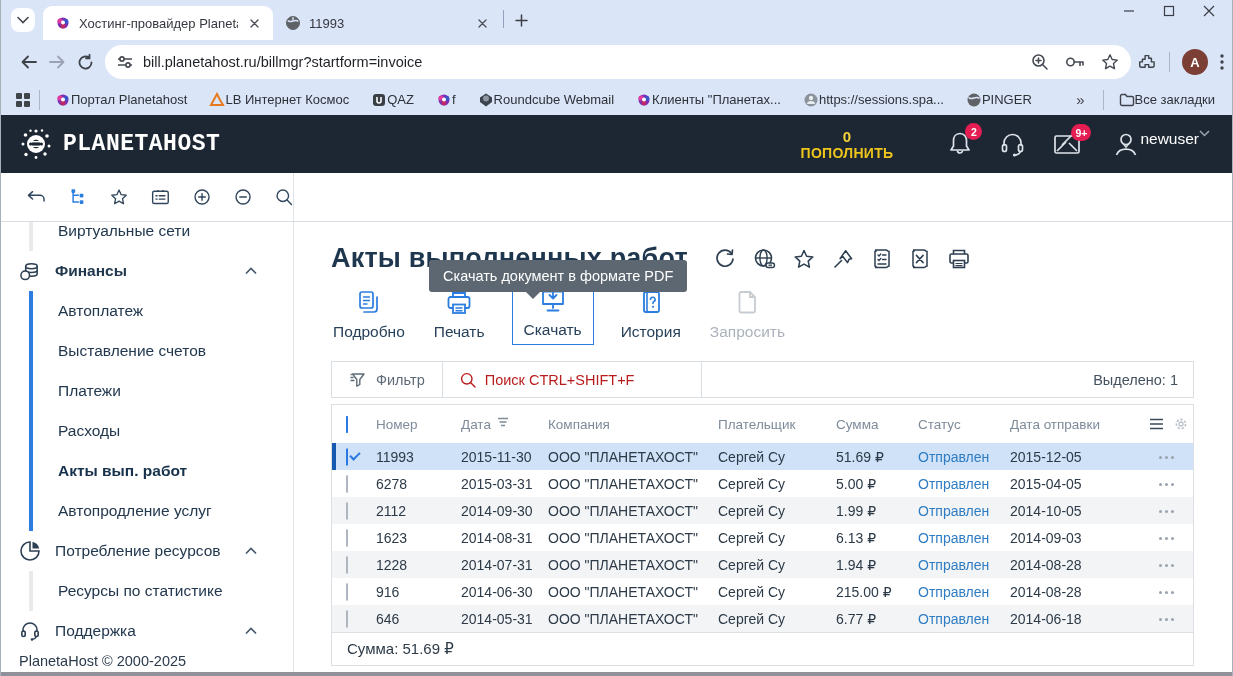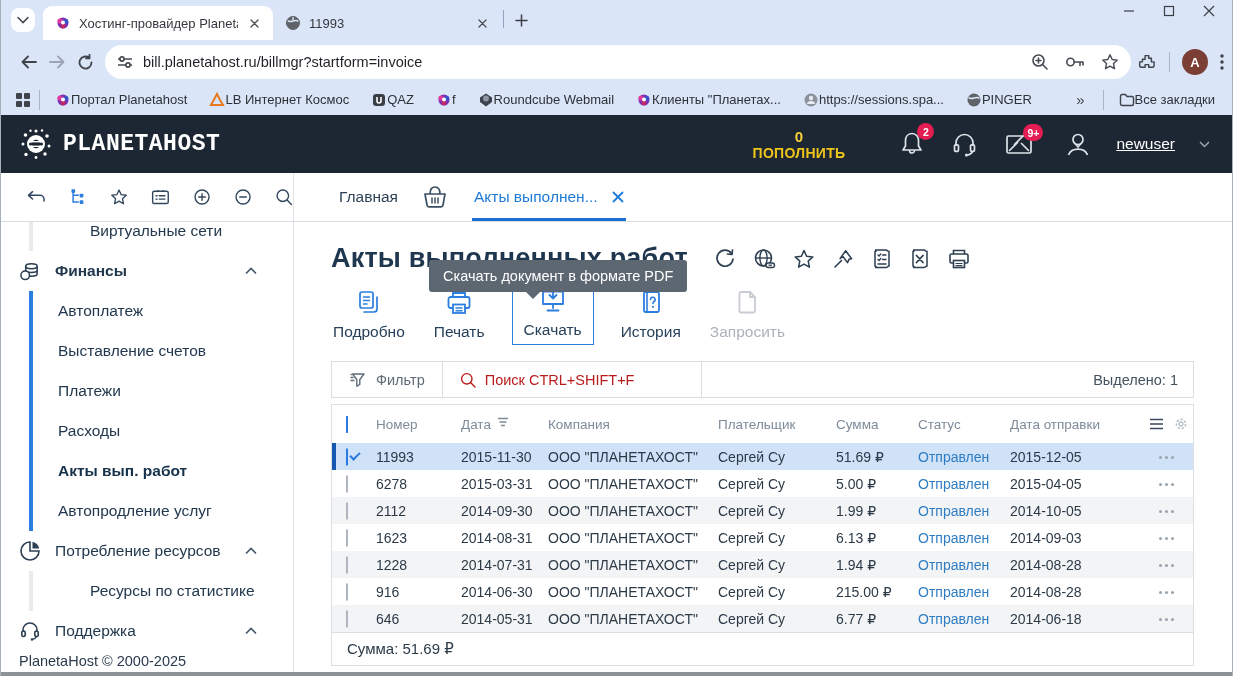--- a/index.html
+++ b/index.html
@@ -37,21 +37,21 @@
   
   .appheader { height:58px; background:#1d2733; display:flex; align-items:center; flex-shrink:0; padding:0 22px 0 18px; }
   .logo { display:flex; align-items:center; gap:10px; }
   .logo-text { color:#fff; font-size:23px; font-weight:bold; letter-spacing:.5px; font-family:Liberation Mono, monospace; }
   .hdr-spacer { flex:1; }
   .balance-box { text-align:center; margin-right:28px; }
   .balance { color:#f5d039; font-size:15px; font-weight:bold; }
   .topup { color:#eec51c; font-size:14px; font-weight:bold; letter-spacing:.3px; }
   .hdr-icon { position:relative; color:#dde3e9; margin-left:26px; }
   .badge { position:absolute; top:-7px; right:-9px; background:#e41d52; color:#fff; font-size:10.5px; font-weight:bold; border-radius:9px; min-width:17px; height:17px; display:flex; align-items:center; justify-content:center; padding:0 4px; }
-  .userbox { display:flex; align-items:center; gap:24px; margin-left:30px; color:#fff;text-decoration:underline; }
+  .userbox { display:flex; gap:0; margin-left:30px; color:#fff; }
   .username { font-size:15.5px; }
   .user-caret { color:#9aa5b0; font-size:11px; }
 
   
   .navbar { height:49px; background:#fff; border-bottom:1px solid #d8dde3; display:flex; align-items:center; flex-shrink:0; position:relative; }
   .nav-icons { width:293px; display:flex; align-items:center; gap:23px; padding-left:25px; color:#31465c; border-right:1px solid #e0e4e9; height:100%; }
   .nav-icons .blue { color:#2b7de0; }
   .mtabs { display:flex; align-items:center; height:100%; margin-left:45px; gap:24px; }
   .mtab-home { font-size:15.5px; color:#2e4257; }
   .basket { color:#3a4f63; }
@@ -62,21 +62,21 @@
 
   
   .content { flex:1; display:flex; overflow:hidden; }
   .sidebar { width:293px; border-right:1px solid #e0e4e9; overflow:hidden; flex-shrink:0; padding-top:0; }
   .sb-inner { margin-top:-11px; }
   .sb-row { height:40px; display:flex; align-items:center; font-size:15.5px; color:#22384e; }
   .sb-section { padding-left:18px; gap:14px; }
   .sb-section .sec-ic { color:#2c3f53; width:22px; display:flex; justify-content:center; }
   .sb-section .caret { margin-left:auto; margin-right:36px; color:#44586d; }
   .sb-group { border-left:4px solid #2b7de0; margin-left:28px; }
-  .sb-group.gray { border-left-color:#e8eaec;padding-left:32px; }
+  .sb-group.gray { border-left-color:#e8eaec; }
   .sb-sub { padding-left:25px; }
   .sb-sub.active { font-weight:bold; color:#16324c; }
   .sb-copy { font-size:14.5px; color:#2b3b4d; padding-left:18px; margin-top:2px; }
 
   .main { flex:1; position:relative; padding:21px 38px 0 37px; overflow:hidden; background:#fff; }
 
   .title-row { display:flex; align-items:center; }
   .page-title { font-size:27px; font-weight:bold; color:#1f374e; letter-spacing:.2px; white-space:nowrap; }
   .title-actions { display:flex; gap:17px; margin-left:26px; color:#2c3e50; align-items:center; }
 
@@ -414,34 +414,20 @@
         </svg>
       <svg width="22" height="22" viewBox="0 0 22 22">
           <circle cx="11" cy="11" r="8.5" fill="none" stroke="currentColor" stroke-width="1.7"></circle>
           <path d="M7 11 H15" stroke="currentColor" stroke-width="1.7" stroke-linecap="round"></path>
         </svg>
       <svg width="22" height="22" viewBox="0 0 22 22">
           <circle cx="9.5" cy="9.5" r="7" fill="none" stroke="currentColor" stroke-width="1.7"></circle>
           <path d="M14.7 14.7 L20 20" stroke="currentColor" stroke-width="1.7" stroke-linecap="round"></path>
         </svg>
     </div>
-    <div class="mtabs">
-      <span class="mtab-home">Главная</span>
-      <svg class="basket" width="26" height="24" viewBox="0 0 26 24">
-          <path d="M8 9 C8 4 10 2 13 2 C16 2 18 4 18 9" fill="none" stroke="currentColor" stroke-width="1.7"></path>
-          <path d="M3 9 H23 L21 20 a2 2 0 0 1 -2 1.8 H7 A2 2 0 0 1 5 20 Z" fill="none" stroke="currentColor" stroke-width="1.7" stroke-linejoin="round"></path>
-          <path d="M10 13 V18 M13 13 V18 M16 13 V18" stroke="currentColor" stroke-width="1.5" stroke-linecap="round"></path>
-        </svg>
-      <div class="mtab-active">
-        <span class="lbl">Акты выполнен...</span>
-        <svg class="x" width="12" height="12" viewBox="0 0 12 12">
-            <path d="M1.5 1.5 L10.5 10.5 M10.5 1.5 L1.5 10.5" stroke="currentColor" stroke-width="1.8" stroke-linecap="round"></path>
-          </svg>
-      </div>
-    </div>
   </div>
 
   <div class="content">
 
     <div class="sidebar">
       <div class="sb-inner">
         <div class="sb-group gray">
           <div class="sb-row sb-sub">
               <span>Виртуальные сети</span>
             </div>

